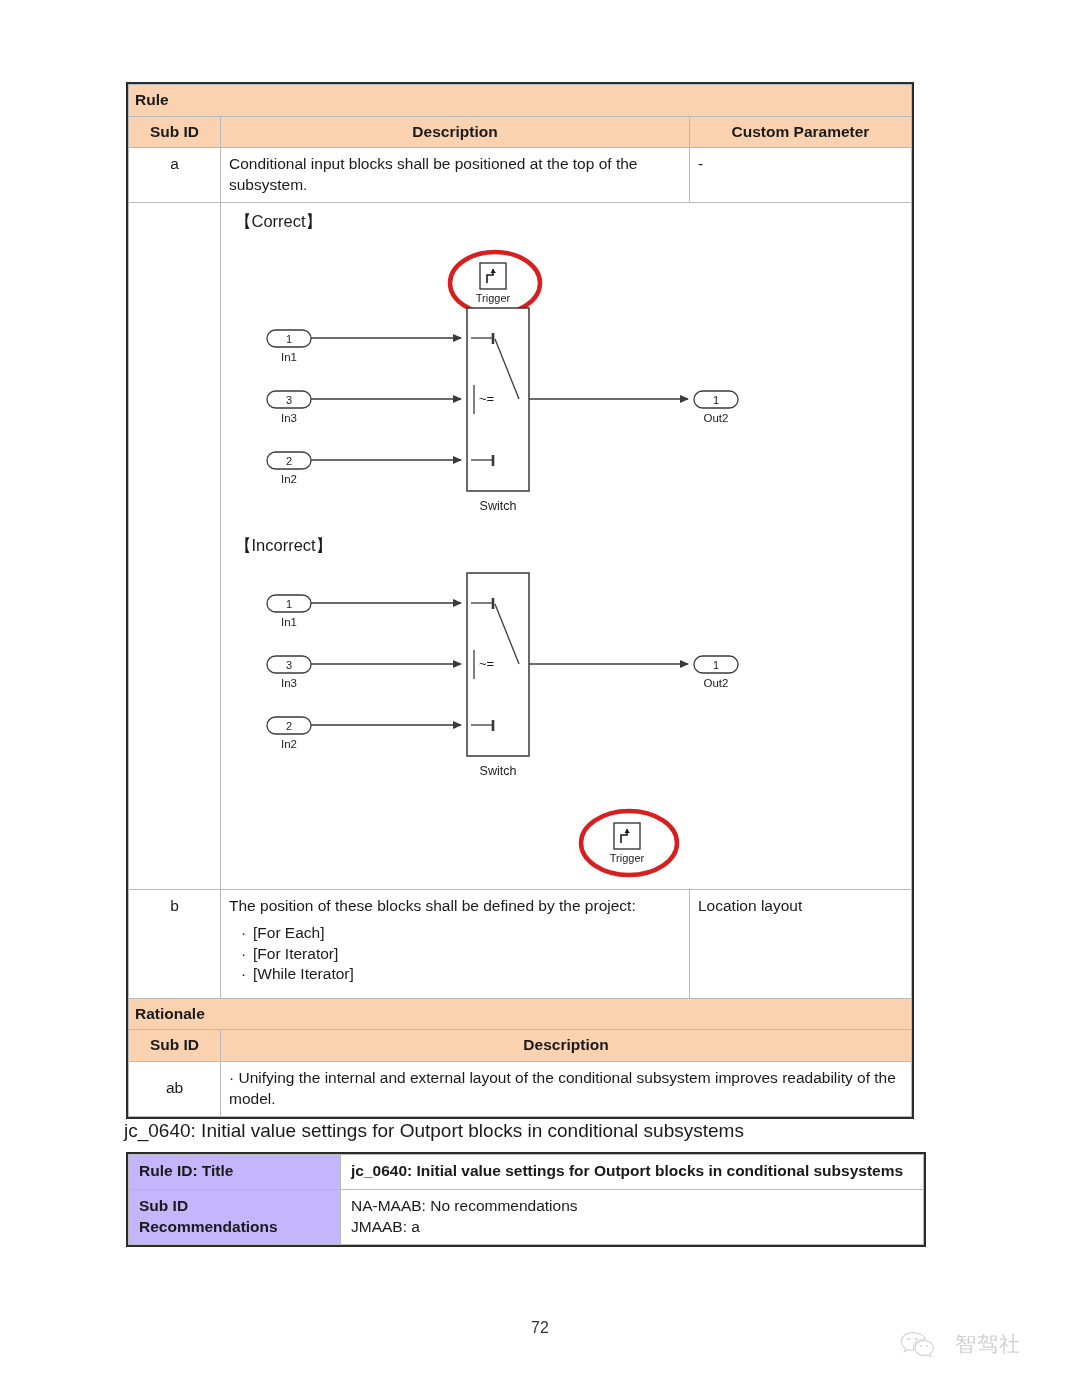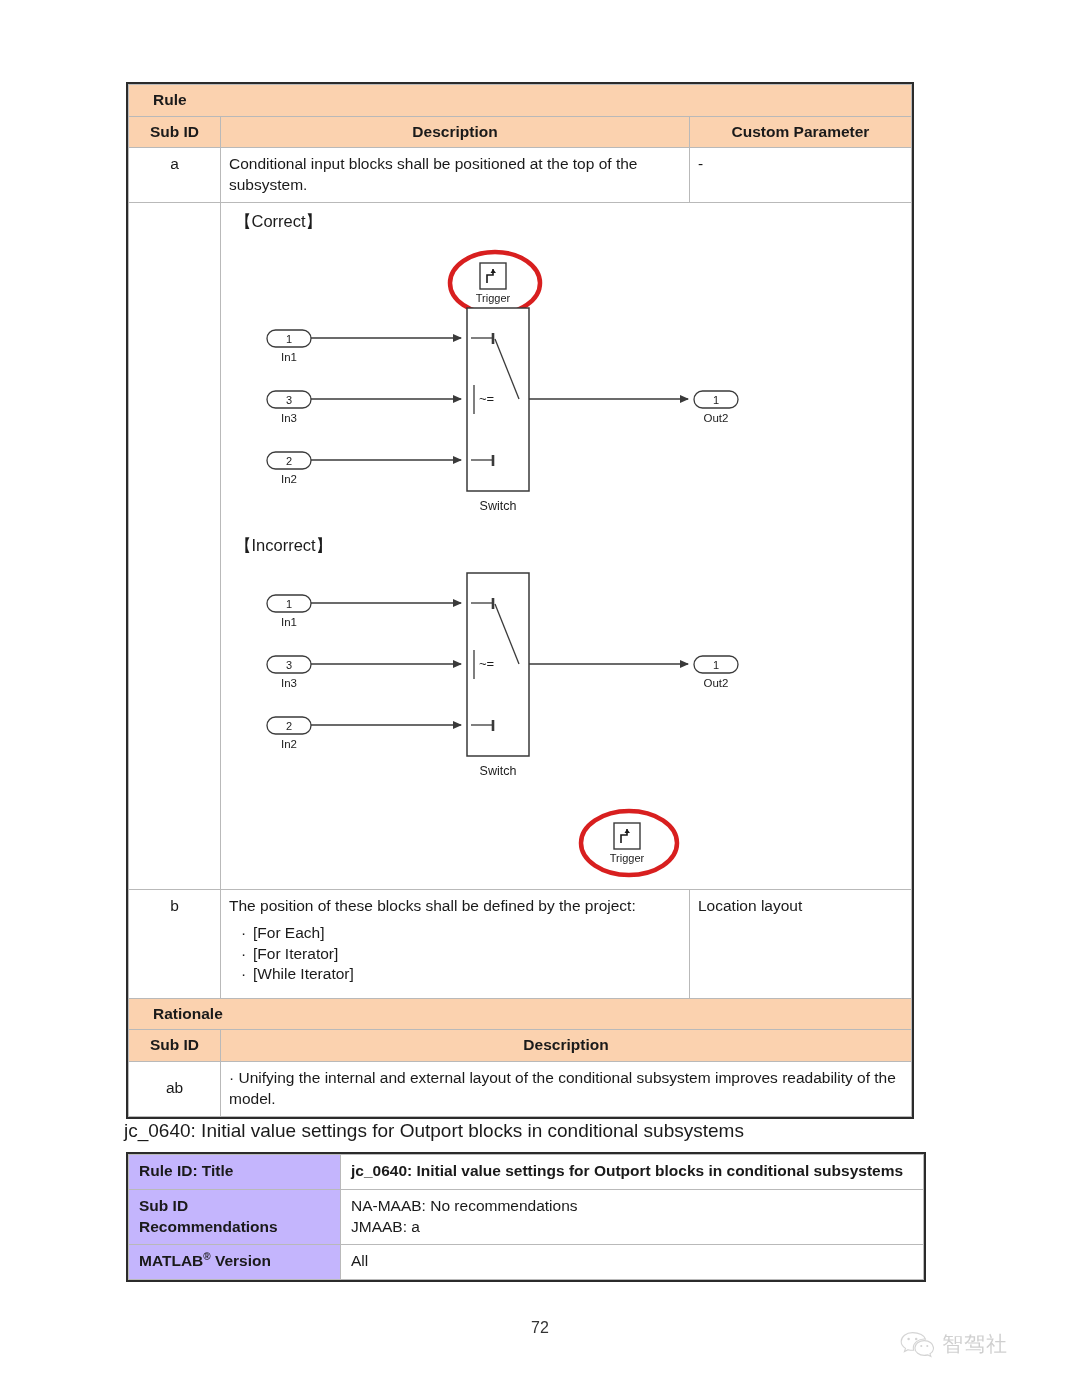--- a/index.html
+++ b/index.html
@@ -37,21 +37,21 @@
     padding: 6px 8px 7px 8px;
     font-size: 15.5px;
     line-height: 1.33;
     vertical-align: top;
     background: #fff;
   }
   .hdr-band {
     background: #fbd2af !important;
     font-weight: bold;
     font-size: 16px;
-    padding: 5px 24px !important;
+    padding: 5px 6px !important;
   }
   .hdr-cell {
     background: #fbd2af !important;
     font-weight: bold;
     text-align: center;
     font-size: 16px;
     padding: 5px 8px !important;
   }
   .cell-center { text-align: center; }
   .bullet-list {
@@ -150,21 +150,21 @@
     margin-top: 27px;
   }
 
   
   .watermark {
     position: absolute;
     left: 900px;
     top: 1330px;
     display: flex;
     align-items: center;
-    gap: 8px;
+    gap: 21px;
     opacity: 0.32;
     text-align: right;
   }
   .wm-text {
     font-size: 21px;
     color: #6d6d6d;
     letter-spacing: 1px;
     font-family: "DejaVu Sans", sans-serif;
   }
 </style>
@@ -359,24 +359,20 @@
       </tr>
       <tr>
         <td class="lbl">
           <div>Sub ID</div>
           <div>Recommendations</div>
         </td>
         <td>
           <div>NA-MAAB: No recommendations</div>
           <div>JMAAB: a</div>
         </td>
-      </tr>
-      <tr>
-        <td class="lbl"><span>MATLAB</span><span class="sup-r">®</span><span> Version</span></td>
-        <td>All</td>
       </tr>
     </tbody>
   </table>
 </div>
 
 <div class="page-number">72</div>
 
 <div class="watermark">
   <svg width="34" height="27" viewBox="0 0 34 27">
     <path d="M12.5,1.6 C6.2,1.6 1.2,5.6 1.2,10.5 c0,2.8 1.7,5.3 4.3,6.9 l-1.1,3.2 3.7,-1.9

